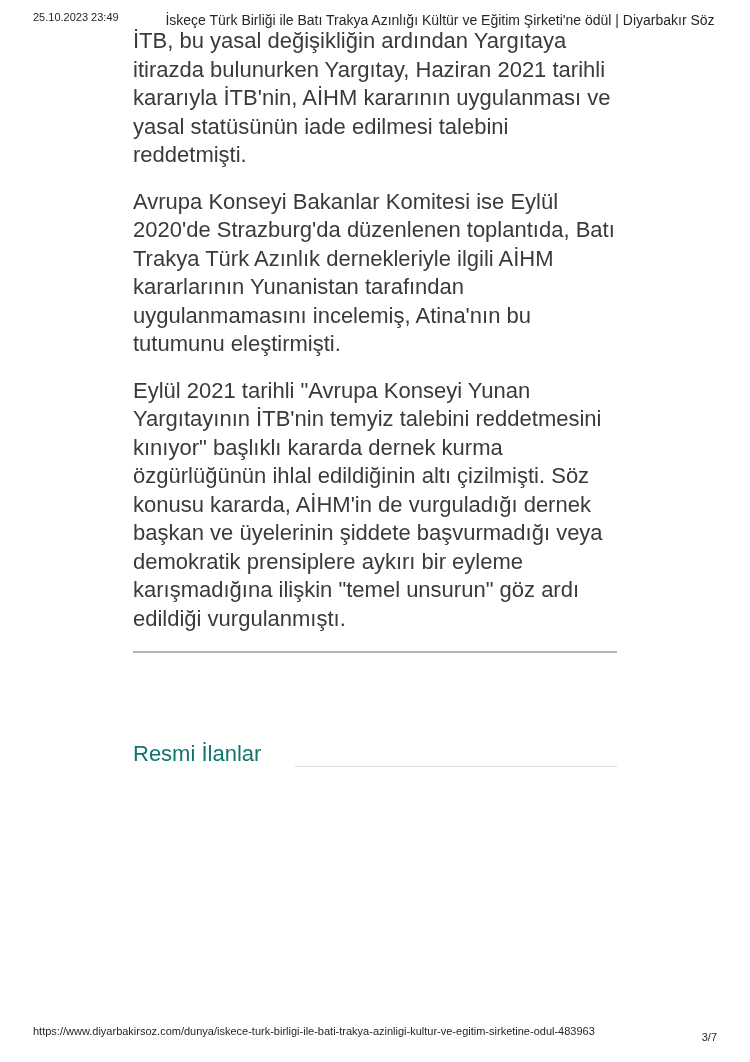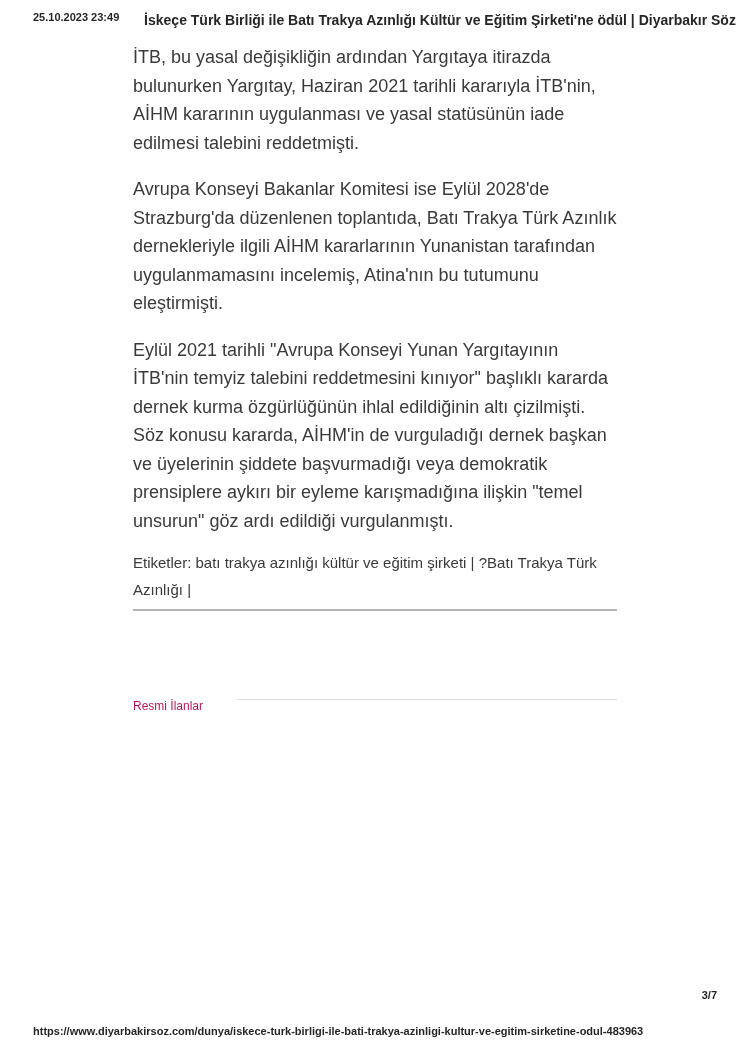--- a/index.html
+++ b/index.html
@@ -10,84 +10,82 @@
     position: relative;
     font-family: "Liberation Sans", sans-serif;
     overflow: hidden;
   }
   
   .meta {
     position: absolute;
     font-size: 11px;
     color: #262626;
     white-space: nowrap;
-    font-weight: bold;
   }
   .print-datetime { left: 33px; top: 11px; }
   .print-title {
     left: 440px; top: 12px;
     transform: translateX(-50%);
     font-size: 14px;
   }
   .print-url { left: 33px; top: 1025px; }
-  .print-page { right: 33px; top: 989px; }
+  .print-page { right: 33px; top: 1031px; }
 
   
   .content {
     position: absolute;
     left: 133px;
     top: 27px;
     width: 484px;
     color: #3a3a3a;
   }
   .content p.body-par {
-    margin: 16px 0 18px 0;
-    font-size: 18px;
+    margin: 0 0 18px 0;
+    font-size: 22px;
     line-height: 28.5px;
   }
   .content p.tags {
     margin: -4px 0 0 0;
     font-size: 15px;
     line-height: 27px;
   }
   hr.divider {
     border: none;
     border-top: 2px solid #b3b3b3;
     margin: 6px 0 0 0;
     width: 100%;
   }
   .section-head {
     margin-top: 88px;
     display: flex;
-    align-items: flex-start;
-    font-size: 12px;
-    color: #be185d;
+    align-items: flex-end;
+    font-size: 22px;
+    color: #0f766e;
   }
   .section-head .heading { white-space: nowrap; }
   .section-head .rule {
     flex: 1;
     height: 1px;
     background: #dcdcdc;
     margin-left: 34px;
   }
 </style>
 </head>
 <body>
 
 <div>
 
   <span class="meta print-datetime">25.10.2023 23:49</span>
 
   <span class="meta print-title">İskeçe Türk Birliği ile Batı Trakya Azınlığı Kültür ve Eğitim Şirketi'ne ödül | Diyarbakır Söz</span>
 
   <div class="content">
     <p class="body-par">İTB, bu yasal değişikliğin ardından Yargıtaya itirazda bulunurken Yargıtay, Haziran 2021 tarihli kararıyla İTB'nin, AİHM kararının uygulanması ve yasal statüsünün iade edilmesi talebini reddetmişti.</p>
-    <p class="body-par">Avrupa Konseyi Bakanlar Komitesi ise Eylül 2028'de Strazburg'da düzenlenen toplantıda, Batı Trakya Türk Azınlık dernekleriyle ilgili AİHM kararlarının Yunanistan tarafından uygulanmamasını incelemiş, Atina'nın bu tutumunu eleştirmişti.</p>
+    <p class="body-par">Avrupa Konseyi Bakanlar Komitesi ise Eylül 2020'de Strazburg'da düzenlenen toplantıda, Batı Trakya Türk Azınlık dernekleriyle ilgili AİHM kararlarının Yunanistan tarafından uygulanmamasını incelemiş, Atina'nın bu tutumunu eleştirmişti.</p>
     <p class="body-par">Eylül 2021 tarihli "Avrupa Konseyi Yunan Yargıtayının İTB'nin temyiz talebini reddetmesini kınıyor" başlıklı kararda dernek kurma özgürlüğünün ihlal edildiğinin altı çizilmişti. Söz konusu kararda, AİHM'in de vurguladığı dernek başkan ve üyelerinin şiddete başvurmadığı veya demokratik prensiplere aykırı bir eyleme karışmadığına ilişkin "temel unsurun" göz ardı edildiği vurgulanmıştı.</p>
-    <p class="tags">Etiketler: batı trakya azınlığı kültür ve eğitim şirketi | ?Batı Trakya Türk Azınlığı |</p>
     <hr class="divider">
     <div class="section-head">
       <span class="heading">Resmi İlanlar</span>
       <span class="rule"></span>
     </div>
   </div>
 
   <span class="meta print-url">https://www.diyarbakirsoz.com/dunya/iskece-turk-birligi-ile-bati-trakya-azinligi-kultur-ve-egitim-sirketine-odul-483963</span>
 
   <span class="meta print-page">3/7</span>

